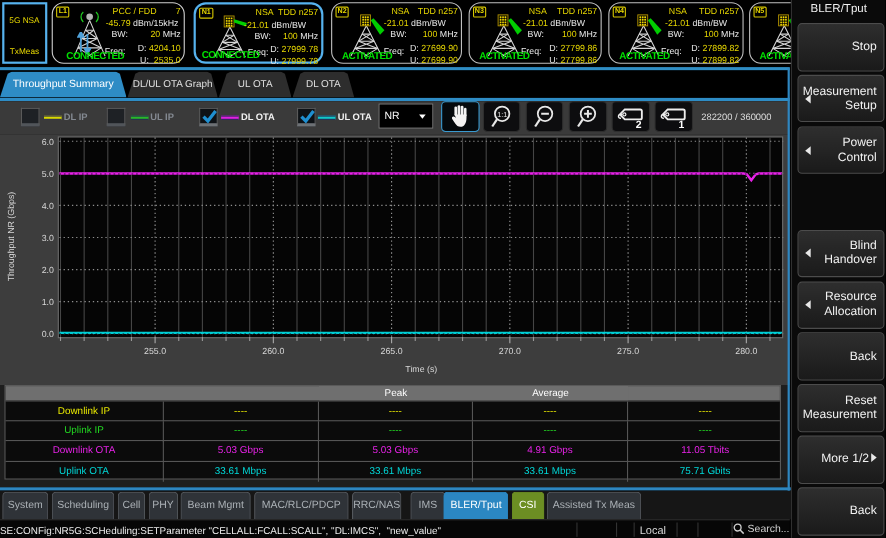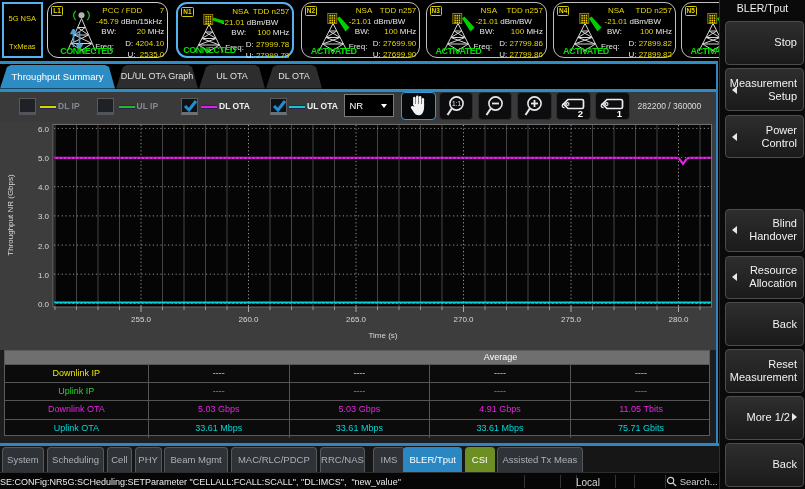--- a/index.html
+++ b/index.html
@@ -49,21 +49,21 @@
 .td:last-child {border-right:none}
 
 #blueline2 {position:absolute;left:0;top:443px;width:719px;height:3px;background:#2e86c0}
 #btabbar {position:absolute;left:0;top:446px;width:805px;height:26px;background:#161616}
 .btab {position:absolute;top:1px;height:25px;background:#2f3338;border:1px solid #54585d;border-bottom:none;border-radius:4px 4px 0 0;color:#abb1b6;font-size:9.5px;text-align:center;line-height:23px;white-space:nowrap;overflow:hidden}
 .btab.bact {background:#2b87c2;color:#fff;border-color:#2b87c2}
 .btab.bcsi {background:#6c8e23;color:#fff;border-color:#6c8e23}
 #statusbar {position:absolute;left:0;top:472px;width:718px;height:17px;background:#060606;border-top:1px solid #2e2e2e;overflow:hidden}
 #stext {position:absolute;left:-6px;top:3.5px;font-size:9px;color:#ececec;white-space:nowrap}
 .ssep {position:absolute;top:2px;height:13px;width:1px;background:#333}
-#local {position:absolute;left:576px;top:3.5px;width:19px;text-align:right;font-size:10px;color:#d8d8d8}
+#local {position:absolute;left:576px;top:3.5px;width:35px;text-align:center;font-size:10px;color:#d8d8d8}
 #search {position:absolute;left:666px;top:1px;width:56px;height:15.5px;color:#cfcfcf;font-size:9.5px;line-height:15px;white-space:nowrap}
 
 #panel {position:absolute;left:719px;top:0;width:86px;height:489px;background:#0a0a0a;border-left:1.5px solid #303030}
 #ptitle {position:absolute;left:0;top:2px;width:100%;text-align:center;color:#f0f0f0;font-size:10.5px}
 .pbtn {position:absolute;left:5px;width:79px;height:43.5px;background:linear-gradient(#2e2e2e,#1a1a1a);border:1px solid #4c4c4c;border-radius:4px;color:#f2f2f2;font-size:11px;display:flex;align-items:center;justify-content:flex-end;text-align:right;padding-right:6px;line-height:13px}
 .tri-l {position:absolute;left:6px;top:50%;margin-top:-4px;width:0;height:0;border-top:4px solid transparent;border-bottom:4px solid transparent;border-right:5.5px solid #e8e8e8}
 .tri-r {display:inline-block;width:0;height:0;border-top:4px solid transparent;border-bottom:4px solid transparent;border-left:5.5px solid #e8e8e8;margin-left:2px}
 #vblue {position:absolute;left:715.5px;top:62px;width:2.5px;height:384px;background:#2e86c0}
 </style></head><body>
 <div id="topbar">
@@ -514,20 +514,21 @@
         <text x="571.0" y="200" text-anchor="middle" class="axlab">275.0</text>
         <text x="678.5" y="200" text-anchor="middle" class="axlab">280.0</text>
       </g>
 <text x="383" y="216" text-anchor="middle" class="axlab" fill="#d8d8d8">Time (s)</text>
 <text transform="translate(13,93) rotate(-90)" text-anchor="middle" class="axlab" fill="#d8d8d8">Throughput NR (Gbps)</text>
 </svg>
   </div>
 <div style="position:absolute;left:0;top:350px;width:718px;height:93px;background:#1e1e1e"></div>
 <div class="tbl">
     <div class="thbg"></div>
+    <div class="th" style="left:284.9px;width:140.6px">Peak</div>
     <div class="th" style="left:425.5px;width:140.6px">Average</div>
     <div class="trow" style="top:12.7px">
       <div class="td" style="left:0;width:144.3px;color:#e8e800">Downlink IP</div>
       <div class="td" style="left:144.3px;width:140.6px;color:#e8e800">----</div>
       <div class="td" style="left:284.9px;width:140.6px;color:#e8e800">----</div>
       <div class="td" style="left:425.5px;width:140.6px;color:#e8e800">----</div>
       <div class="td" style="left:566.1px;width:140.6px;color:#e8e800">----</div>
     </div>
     <div class="trow" style="top:31.0px">
       <div class="td" style="left:0;width:144.3px;color:#22d822">Uplink IP</div>

